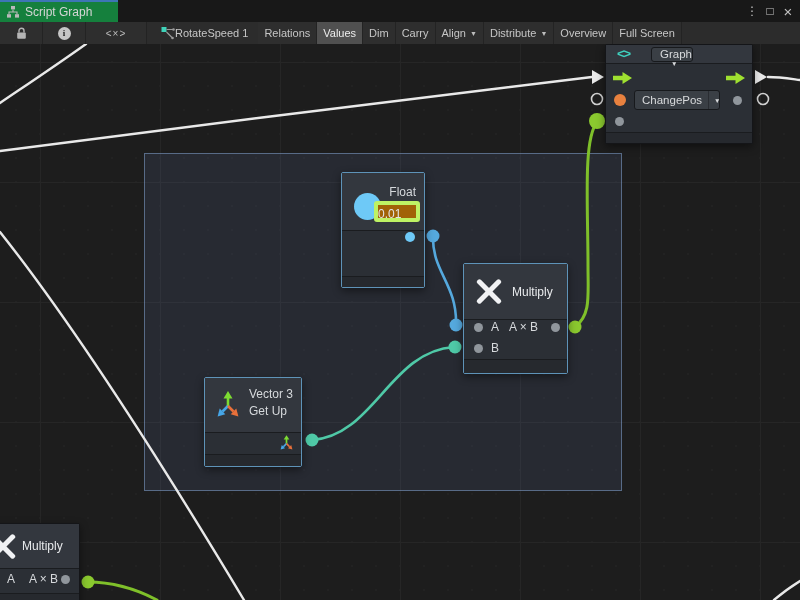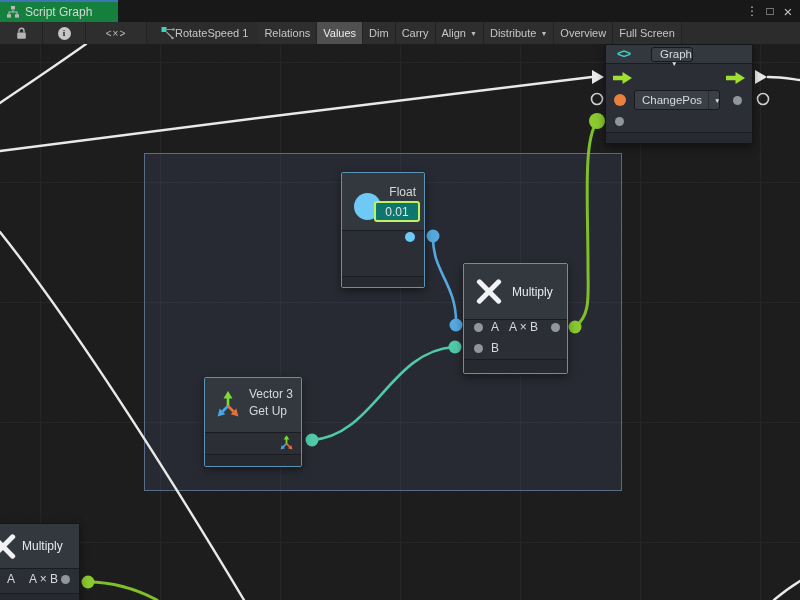--- a/index.html
+++ b/index.html
@@ -51,22 +51,22 @@
   .port.orange{width:12px;height:12px;background:#e8813f;}
   .x-icon{position:absolute;width:28px;height:28px;}
   .x-icon::before,.x-icon::after{content:"";position:absolute;left:-2px;top:11.5px;width:32px;height:5px;border-radius:2px;background:#f1f2f4;}
   .x-icon::before{transform:rotate(45deg);}
   .x-icon::after{transform:rotate(-45deg);}
   .dropdown{position:absolute;display:flex;align-items:center;background:#3a3f45;border:1px solid #17191c;
     border-radius:3px;box-sizing:border-box;color:#d8dadc;}
   .dropdown .dd-caret{border-left:1px solid #2a2d32;align-self:stretch;display:flex;align-items:center;padding:0 5px;margin-left:6px;}
   .code-glyph{color:#3fd2c0;font-weight:bold;font-size:13px;letter-spacing:-1px;}
   .float-circle{position:absolute;left:12px;top:20px;width:27px;height:27px;border-radius:50%;background:#6ec9f7;}
-  .value-box{position:absolute;right:4px;top:28px;width:46px;height:21px;background:#0f766e;border:2px solid #bef264;
-    border-radius:3px;box-sizing:border-box;text-align:center;line-height:19px;font-size:12px;color:#e2e4e6;}
+  .value-box{position:absolute;right:4px;top:28px;width:46px;height:21px;background:#a16207;border:4px solid #bef264;
+    border-radius:3px;box-sizing:border-box;text-align:left;line-height:19px;font-size:12px;color:#e2e4e6;}
 </style>
 </head>
 <body>
 
 <div class="window">
 
   <div class="titlebar">
     <div class="tab">
       <svg width="12" height="12" viewBox="0 0 12 12">
         <rect x="4" y="0" width="4" height="3.4" fill="#b9b9b9"></rect>

